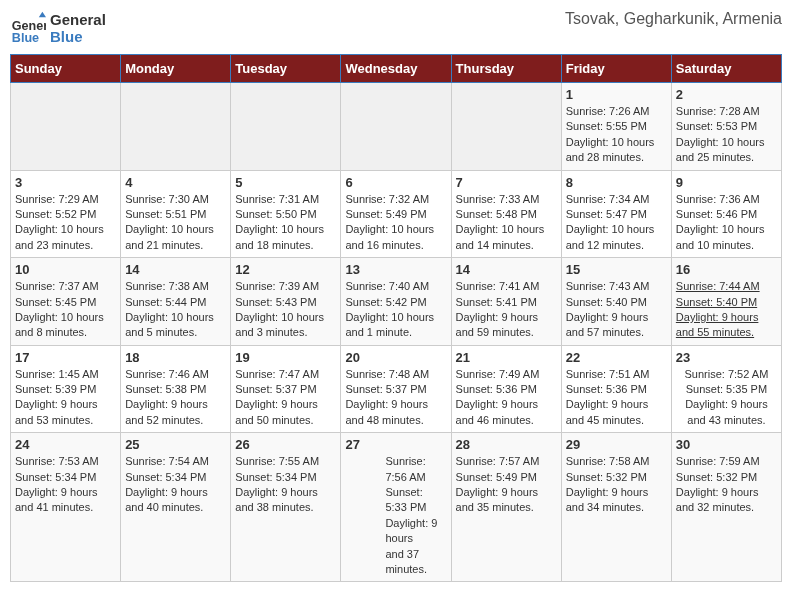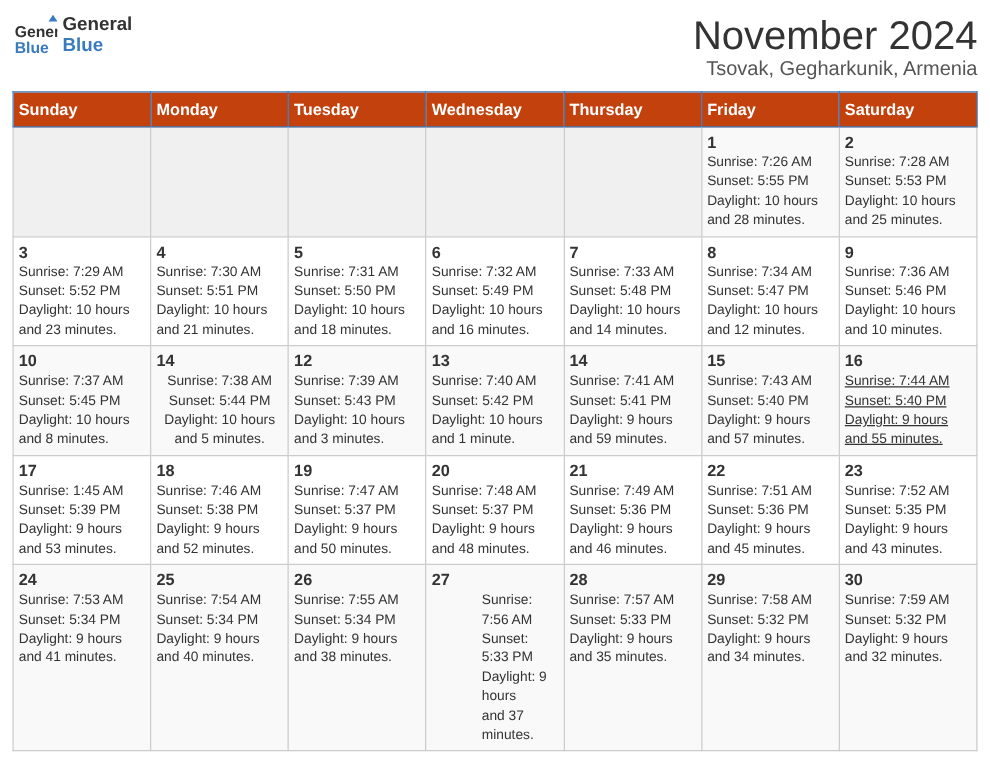--- a/index.html
+++ b/index.html
@@ -35,21 +35,21 @@
     }
     .location-title {
       font-size: 16px;
       color: #555;
     }
     table {
       width: 100%;
       border-collapse: collapse;
     }
     thead tr th {
-      background: #c2410c;
+      background: #7f1d1d;
       color: white;
       font-size: 13px;
       padding: 6px 4px;
       text-align: left;
       border: 1px solid #3a7bbf;
     }
     tbody tr td {
       border: 1px solid #ccc;
       vertical-align: top;
       padding: 4px;
@@ -89,21 +89,20 @@
       <text x="2" y="22" font-size="14" font-weight="bold" fill="#333">General</text>
       <text x="2" y="36" font-size="14" font-weight="bold" fill="#3a7bbf">Blue</text>
       <polygon points="32,8 40,8 36,2" fill="#3a7bbf"></polygon>
     </svg>
     <div>
       <div style="font-size:15px;font-weight:bold;color:#333;">General</div>
       <div style="font-size:15px;font-weight:bold;color:#3a7bbf;">Blue</div>
     </div>
   </div>
   <div class="title-area">
-    <div class="month-title">November 2024</div>
     <div class="location-title">Tsovak, Gegharkunik, Armenia</div>
   </div>
 </div>
 
 <table>
   <thead>
     <tr id="weekday-header">
     <th>Sunday</th>
         <th>Monday</th>
         <th>Tuesday</th>
@@ -189,21 +188,21 @@
       <tr>
         <td>
           <span class="day-num">10</span>
           <div class="day-info" style="white-space: pre-wrap;">Sunrise: 7:37 AM
 Sunset: 5:45 PM
 Daylight: 10 hours
 and 8 minutes.</div>
         </td>
         <td>
           <span class="day-num">14</span>
-          <div class="day-info" style="white-space: pre-wrap; text-align: center;">Sunrise: 7:38 AM
+          <div class="day-info" style="white-space: pre-wrap;">Sunrise: 7:38 AM
 Sunset: 5:44 PM
 Daylight: 10 hours
 and 5 minutes.</div>
         </td>
         <td>
           <span class="day-num">12</span>
           <div class="day-info" style="white-space: pre-wrap;">Sunrise: 7:39 AM
 Sunset: 5:43 PM
 Daylight: 10 hours
 and 3 minutes.</div>
@@ -275,21 +274,21 @@
         </td>
         <td>
           <span class="day-num">22</span>
           <div class="day-info" style="white-space: pre-wrap;">Sunrise: 7:51 AM
 Sunset: 5:36 PM
 Daylight: 9 hours
 and 45 minutes.</div>
         </td>
         <td>
           <span class="day-num">23</span>
-          <div class="day-info" style="white-space: pre-wrap;">Sunrise: 7:52 AM
+          <div class="day-info" style="white-space: pre-wrap; text-align: center;">Sunrise: 7:52 AM
 Sunset: 5:35 PM
 Daylight: 9 hours
 and 43 minutes.</div>
         </td>
       </tr>
       <tr>
         <td>
           <span class="day-num">24</span>
           <div class="day-info" style="white-space: pre-wrap;">Sunrise: 7:53 AM
 Sunset: 5:34 PM
@@ -313,21 +312,21 @@
         <td>
           <span class="day-num">27</span>
           <div class="day-info" style="white-space: pre-wrap; margin-left: 40px;">Sunrise: 7:56 AM
 Sunset: 5:33 PM
 Daylight: 9 hours
 and 37 minutes.</div>
         </td>
         <td>
           <span class="day-num">28</span>
           <div class="day-info" style="white-space: pre-wrap;">Sunrise: 7:57 AM
-Sunset: 5:33 PM
+Sunset: 5:49 PM
 Daylight: 9 hours
 and 35 minutes.</div>
         </td>
         <td>
           <span class="day-num">29</span>
           <div class="day-info" style="white-space: pre-wrap;">Sunrise: 7:58 AM
 Sunset: 5:32 PM
 Daylight: 9 hours
 and 34 minutes.</div>
         </td>

